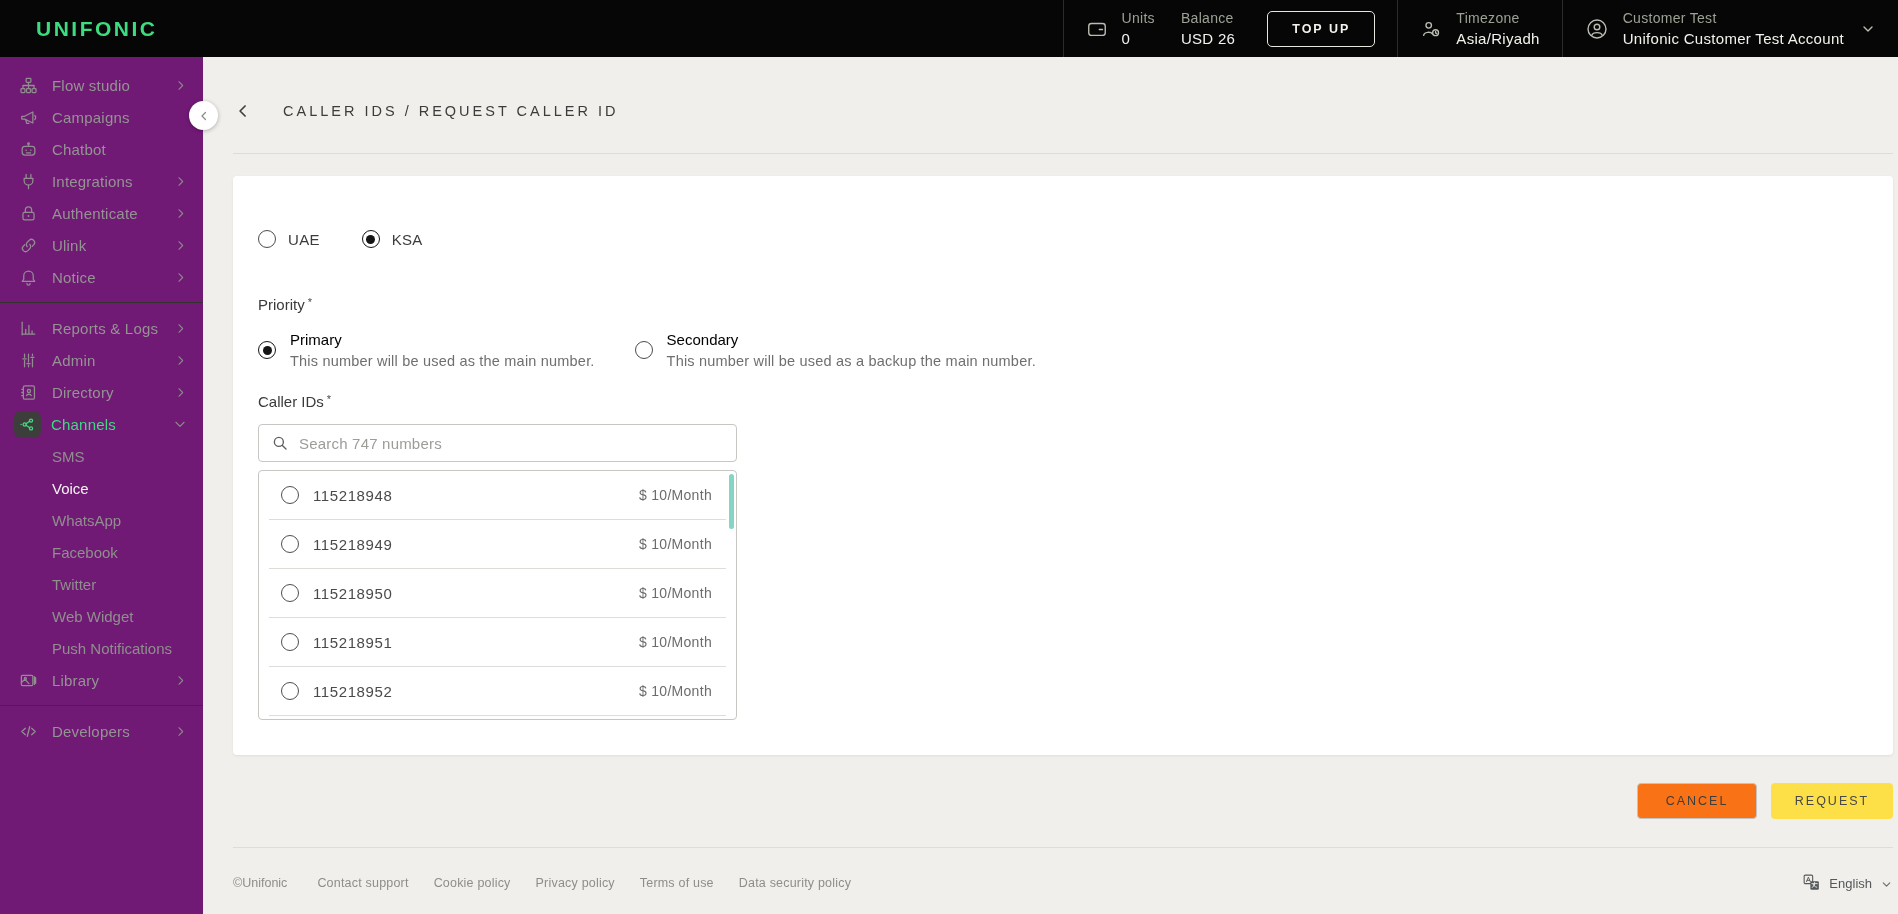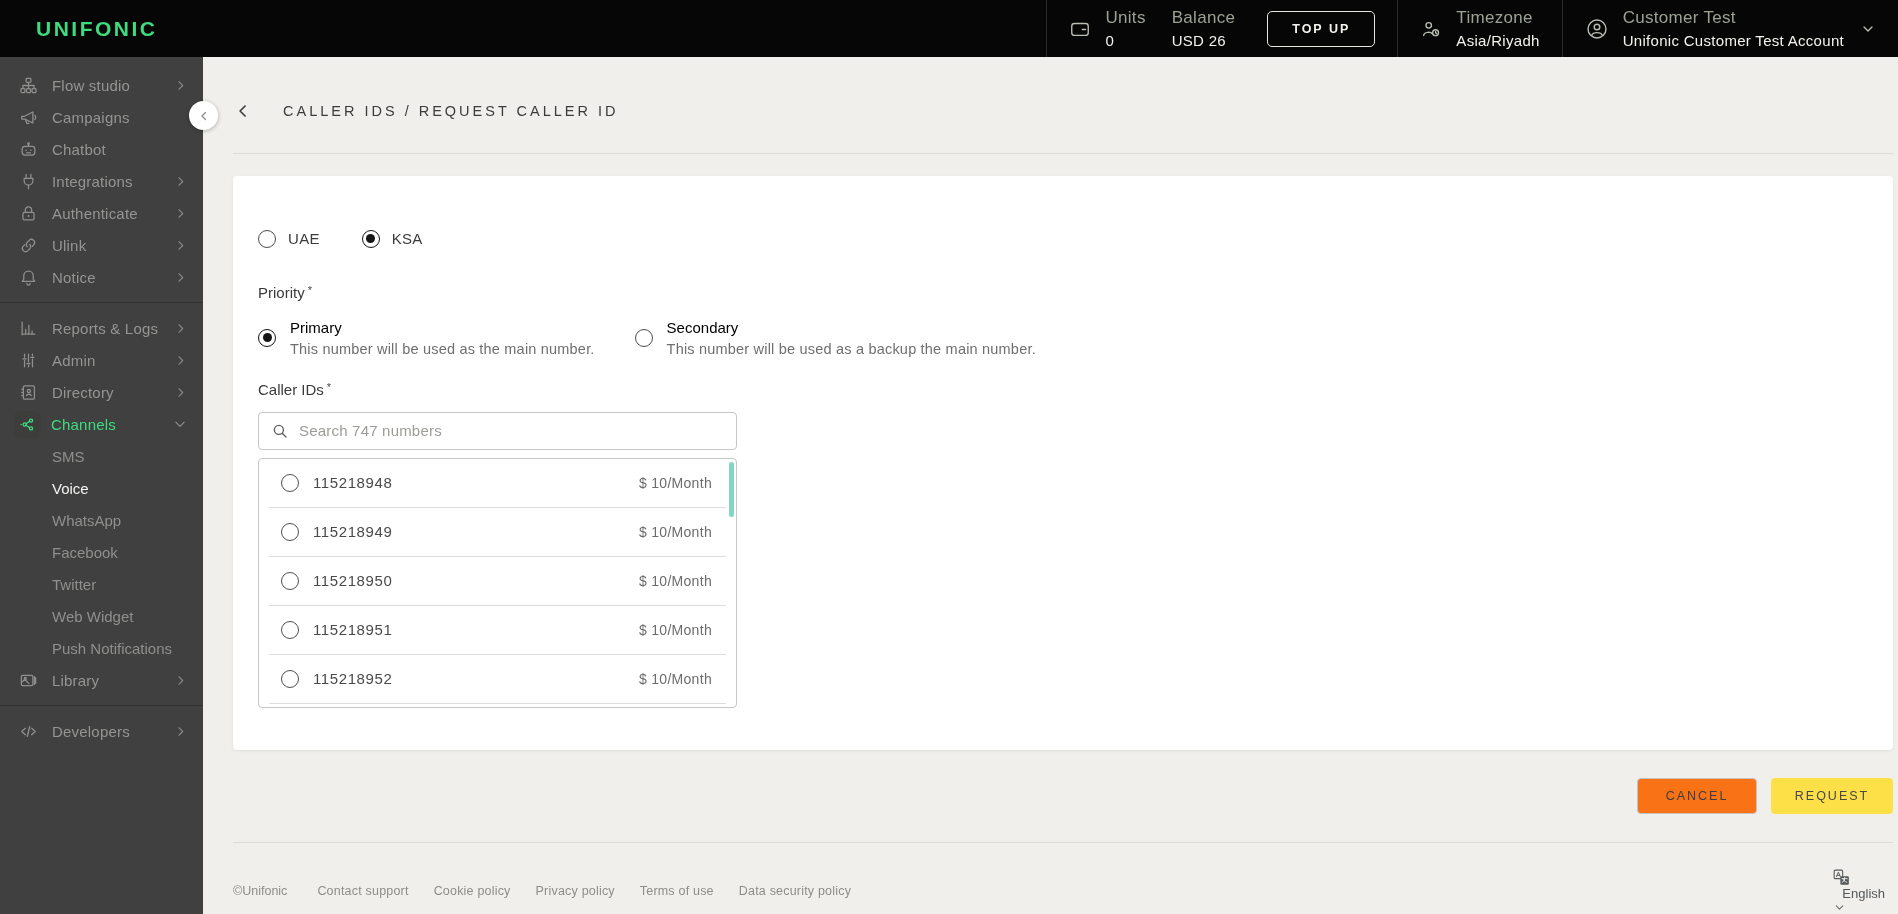--- a/index.html
+++ b/index.html
@@ -20,37 +20,37 @@
     margin-left:36px; align-self:center;
     font-size:21px; font-weight:700; letter-spacing:2.5px; color:#3ddc7f;
   }
   .topbar-right { margin-left:auto; display:flex; align-items:stretch; }
   .tb-section {
     display:flex; align-items:center; border-left:1px solid #2b2b2a;
     padding:0 22px;
   }
   .tb-icon { color:#b9beb2; margin-right:14px; }
   .stat { margin-right:26px; }
-  .stat-label { font-size:17px; color:#9ba294; letter-spacing:.3px; }
+  .stat-label { font-size:14px; color:#9ba294; letter-spacing:.3px; }
   .stat-value { font-size:15px; color:#f4f2ed; margin-top:4px; letter-spacing:.3px; }
   .topup-btn {
     align-self:center; margin-left:6px;
     background:transparent; color:#f4f2ed; border:1px solid #e8e6e0;
     border-radius:5px; height:36px; padding:0 24px;
     font-family:inherit; font-size:12.5px; font-weight:600; letter-spacing:2px;
     cursor:pointer;
   }
   .tb-chevron { color:#b9beb2; margin-left:16px; }
 
   
   .shell { flex:1; display:flex; min-height:0; position:relative; }
 
   
   .sidebar {
-    width:203px; flex:0 0 203px; background:#404040;
+    width:203px; flex:0 0 203px; background:#701a75;
     padding-top:12px; overflow:hidden;
   }
   .side-item {
     height:32px; display:flex; align-items:center;
     padding:0 16px 0 19px; color:#949492; font-size:15px; letter-spacing:.2px;
     cursor:pointer; white-space:nowrap;
   }
   .side-item .s-icon { width:19px; color:#8f8f8d; margin-right:14px; flex:0 0 19px; }
   .side-item .s-chevron { margin-left:auto; color:#8a8a88; }
   .side-item.active-parent { color:#3ddc7f; }
@@ -98,21 +98,21 @@
   }
   .radio.checked { border-color:#151515; }
   .radio.checked::after {
     content:""; width:9px; height:9px; border-radius:50%; background:#151515;
   }
 
   .country-row { margin-top:24px; display:flex; align-items:center; gap:42px; }
   .opt { display:flex; align-items:center; cursor:pointer; }
   .opt-label { margin-left:12px; font-size:15px; color:#3c3c3c; letter-spacing:.3px; }
 
-  .priority-label { margin-top:36px; }
+  .priority-label { margin-top:48px; }
   .priority-row { margin-top:18px; display:flex; }
   .p-opt { display:flex; align-items:center; cursor:pointer; }
   .p-opt.second { margin-left:40px; }
   .p-text { margin-left:14px; }
   .p-name { font-size:15px; font-weight:500; color:#000000; }
   .p-desc { font-size:14.5px; color:#6f6f6f; margin-top:5px; letter-spacing:.2px; }
 
   .callerids-label { margin-top:24px; }
   .search-box {
     margin-top:14px; width:479px; height:38px;
@@ -153,21 +153,21 @@
     width:122px; height:36px; background:#fde047; border:none;
     border-radius:4px; font-family:inherit; font-size:12.5px; font-weight:500;
     letter-spacing:2px; color:#474747; cursor:pointer;
   }
 
   .footer-divider { margin-top:28px; height:1px; background:#dedcd8; }
   .footer { display:flex; align-items:center; padding-top:26px; }
   .copyright { font-size:12.5px; color:#8e8d89; margin-right:30px; }
   .f-links { display:flex; gap:25px; }
   .f-link { font-size:12.5px; color:#8e8d89; text-decoration:none; cursor:pointer; letter-spacing:.2px; }
-  .lang { margin-left:auto; display:flex; align-items:flex-start; cursor:pointer; color:#5f625e;flex-direction:column; }
+  .lang { margin-left:auto; display:flex; align-items:flex-end; cursor:pointer; color:#5f625e; }
   .lang-label { font-size:13px; margin:0 8px 0 9px; color:#55585a; }
 </style>
 </head>
 <body>
 
 <header class="topbar">
   <div class="logo">UNIFONIC</div>
 
   <div class="topbar-right">
     <div class="tb-section">

